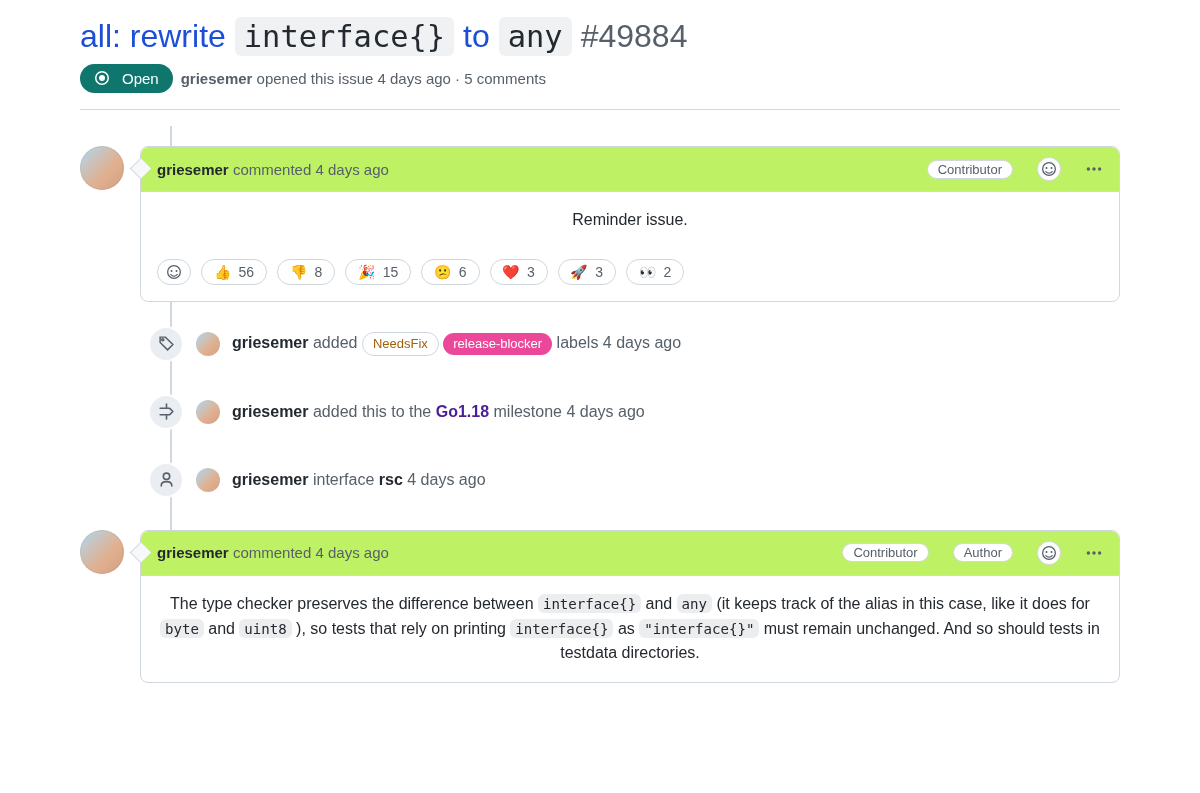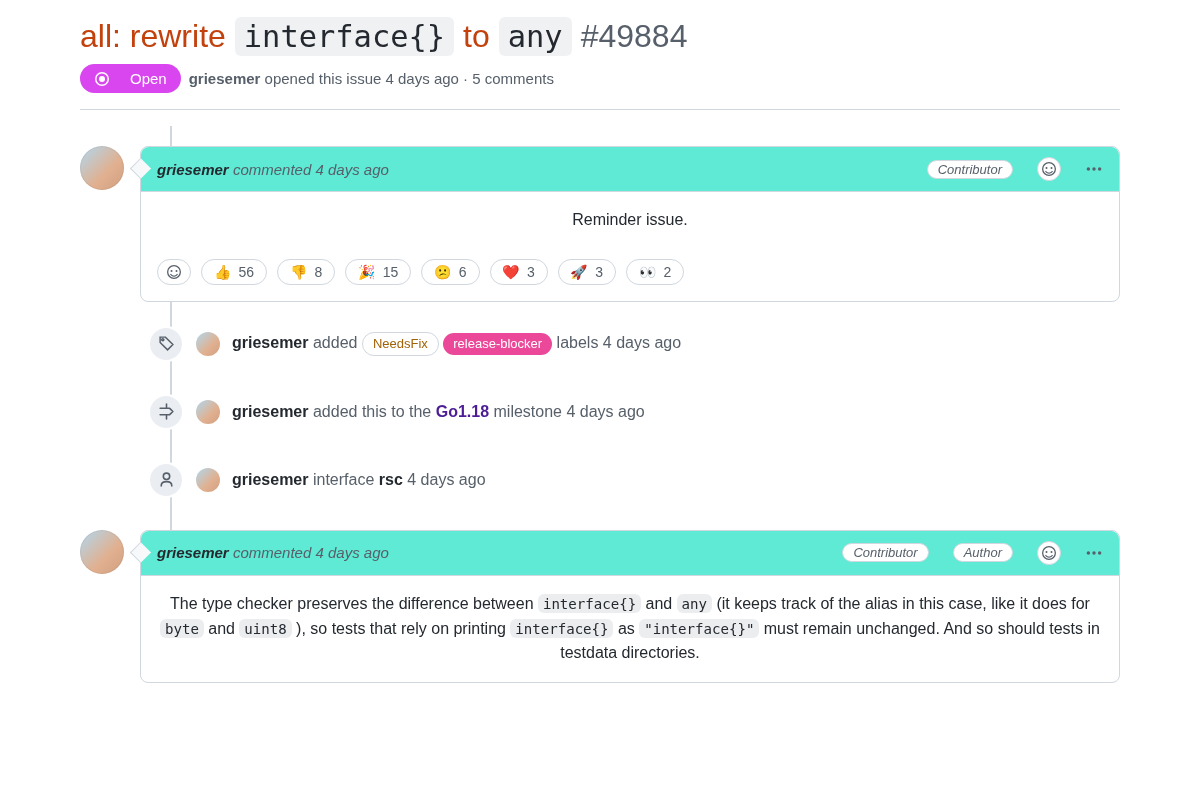--- a/index.html
+++ b/index.html
@@ -1,33 +1,33 @@
 <!DOCTYPE html>
 <html><head>
 <meta charset="utf-8">
 <style>
 * { box-sizing: border-box; margin: 0; padding: 0; }
 body { font-family: -apple-system, BlinkMacSystemFont, "Segoe UI", Helvetica, Arial, sans-serif; color: #24292f; font-size: 14px; background: #fff; }
 .container { max-width: 1120px; margin: 0 auto; padding: 16px 40px; }
 .issue-title { font-size: 32px; font-weight: 400; line-height: 1.25; margin-bottom: 8px; }
-.issue-title .title-text { color: #c2410c; }
+.issue-title .title-text { color: #1d4ed8; }
 .issue-title code { background: rgba(175,184,193,0.2); border-radius: 6px; font-family: ui-monospace, SFMono-Regular, "SF Mono", Menlo, Consolas, monospace; font-size: 0.95em; padding: 0.08em 0.3em; }
 .issue-number { color: #57606a; font-weight: 400; }
 .meta-row { display: flex; align-items: center; gap: 8px; margin-bottom: 16px; padding-bottom: 16px; border-bottom: 1px solid #d0d7de; }
-.state-badge { display: inline-flex; align-items: center; gap: 20px; background: #d946ef; color: #fff; padding: 6px 14px; border-radius: 2em; font-size: 15px; font-weight: 500; }
+.state-badge { display: inline-flex; gap: 12px; background: #0f766e; color: #fff; padding: 6px 14px; border-radius: 2em; font-size: 15px; font-weight: 500; }
 .state-badge svg { fill: #fff; }
 .meta-text { color: #57606a; font-size: 15px; }
 .meta-text .author { color: #57606a; font-weight: 600; }
 .timeline { position: relative; padding-top: 20px; }
 .timeline::before { content: ""; position: absolute; left: 90px; top: 0; bottom: 0; width: 2px; background: #d0d7de; z-index: 0; }
 .comment-block { position: relative; display: flex; gap: 16px; margin-bottom: 24px; z-index: 1; }
 .avatar { width: 44px; height: 44px; border-radius: 50%; background: linear-gradient(135deg, #b0d8f0 0%, #e0b090 60%, #d0a080 100%); flex-shrink: 0; position: relative; z-index: 2; }
 .avatar::after { content: ""; position: absolute; inset: 0; border-radius: 50%; box-shadow: inset 0 0 0 1px rgba(0,0,0,0.05); }
 .comment-box { flex: 1; border: 1px solid #d0d7de; border-radius: 8px; background: #fff; position: relative; }
-.comment-head { background: #5eead4; border-bottom: 1px solid #d0d7de; padding: 10px 16px; display: flex; align-items: center; justify-content: space-between; border-radius: 8px 8px 0 0; font-style: italic; }
+.comment-head { background: #bef264; border-bottom: 1px solid #d0d7de; padding: 10px 16px; display: flex; align-items: center; justify-content: space-between; border-radius: 8px 8px 0 0; }
 .comment-head::before { content: ""; position: absolute; left: -8px; top: 14px; width: 14px; height: 14px; background: #f6f8fa; border-left: 1px solid #d0d7de; border-bottom: 1px solid #d0d7de; transform: rotate(45deg); }
 .comment-head-left { font-size: 15px; color: #57606a; }
 .comment-head-left .author { color: #24292f; font-weight: 600; }
 .comment-head-right { display: flex; align-items: center; gap: 24px; }
 .role-pill { border: 1px solid #d0d7de; border-radius: 2em; padding: 1px 10px; font-size: 13px; color: #57606a; background: #fff; }
 .icon-btn { color: #57606a; cursor: pointer; display: inline-flex; align-items: center; justify-content: center; width: 24px; height: 24px; border: 1px solid #d0d7de; border-radius: 50%; background: #fff; }
 .icon-btn.bare { border: none; background: transparent; width: auto; height: auto; }
 .comment-body { padding: 16px; font-size: 16px; line-height: 1.55; text-align: center; }
 .comment-body code { background: rgba(175,184,193,0.25); border-radius: 6px; font-family: ui-monospace, SFMono-Regular, Menlo, Consolas, monospace; font-size: 0.88em; padding: 0.12em 0.35em; }
 .reactions { display: flex; gap: 10px; padding: 10px 16px 16px; flex-wrap: wrap; }

